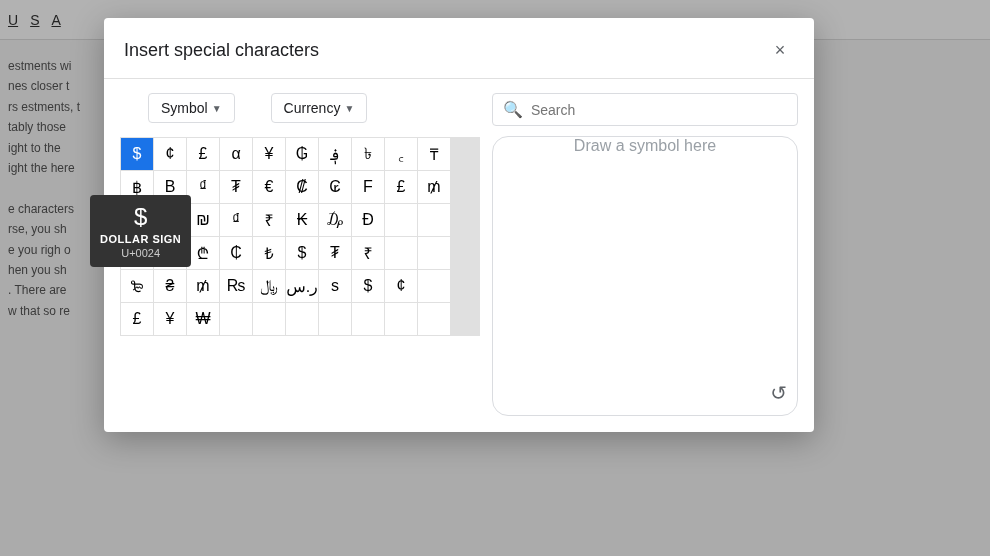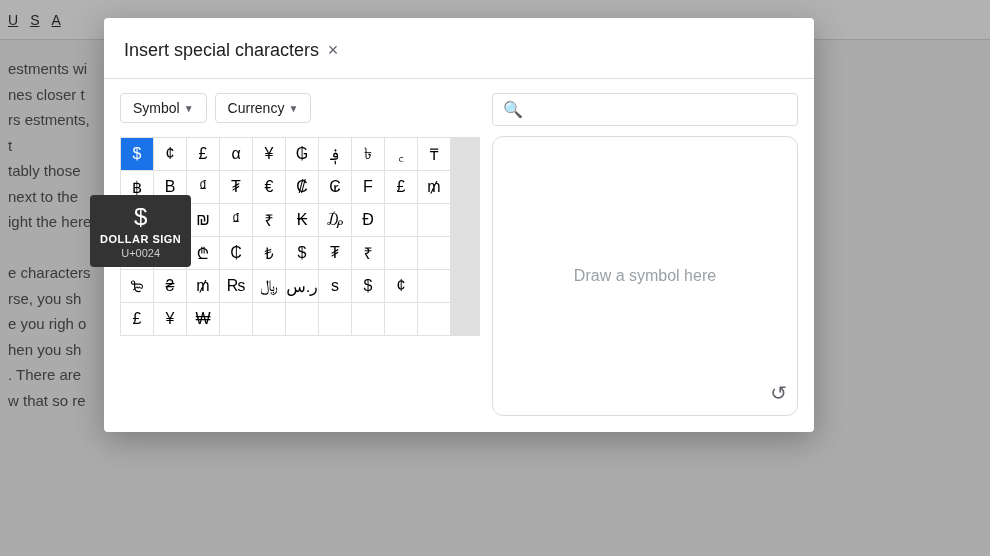--- a/index.html
+++ b/index.html
@@ -40,21 +40,21 @@
       text-decoration: underline;
       cursor: pointer;
     }
 
     .bg-text {
       position: absolute;
       top: 48px;
       left: 0;
       width: 100px;
       padding: 8px;
-      font-size: 15px;
+      font-size: 12px;
       color: #555;
       line-height: 1.7;
     }
 
     
     .overlay {
       position: absolute;
       top: 0; left: 0;
       width: 990px;
       height: 556px;
@@ -70,21 +70,21 @@
       background: #fff;
       border-radius: 4px;
       box-shadow: 0 8px 32px rgba(0,0,0,0.28);
       padding: 0;
       overflow: visible;
     }
 
     .dialog-header {
       display: flex;
       align-items: center;
-      justify-content: flex-start;
+      justify-content: space-between;
       padding: 18px 20px 14px 20px;
       border-bottom: 1px solid #e0e0e0;
     }
 
     .dialog-title {
       font-size: 18px;
       font-weight: 400;
       color: #202124;
     }
 
@@ -125,20 +125,21 @@
       display: flex;
       align-items: center;
       gap: 4px;
       border: 1px solid #dadce0;
       background: #fff;
       border-radius: 4px;
       padding: 6px 12px;
       font-size: 14px;
       color: #202124;
       cursor: pointer;
+      margin-left: 28px;
     }
 
     .dropdown-arrow {
       font-size: 10px;
       color: #5f6368;
     }
 
     
     .symbol-grid {
       display: grid;
@@ -226,25 +227,25 @@
       border: none;
       outline: none;
       font-size: 14px;
       color: #202124;
       width: 100%;
     }
 
     .draw-area {
       flex: 1;
       border: 1px solid #dadce0;
-      border-radius: 11px;
+      border-radius: 16px;
       display: flex;
       flex-direction: column;
       align-items: center;
-      justify-content: center;
+      justify-content: flex-start;
       position: relative;
       min-height: 280px;
     }
 
     .draw-placeholder {
       font-size: 16px;
       color: #9aa0a6;
     }
 
     .reset-btn {
@@ -267,21 +268,21 @@
   <span class="toolbar-btn">U</span>
   <span class="toolbar-btn">S</span>
   <span class="toolbar-btn">A</span>
 </div>
 
 <div class="bg-text">
   <div>estments wi</div>
   <div>nes closer t</div>
   <div>rs estments, t</div>
   <div>tably those</div>
-  <div>next to the</div>
+  <div>ight to the</div>
   <div>ight the here</div>
   <div>&nbsp;</div>
   <div>e characters</div>
   <div>rse, you sh</div>
   <div>e you righ o</div>
   <div>hen you sh</div>
   <div>. There are</div>
   <div>w that so re</div>
 </div>
 
@@ -373,20 +374,21 @@
         <div class="symbol-cell"> </div>
         <div class="symbol-cell"> </div>
         <div class="symbol-cell"> </div>
         <div class="symbol-cell"> </div>
       </div>
     </div>
 
     <div class="right-panel">
       <div class="search-box">
         <span class="search-icon">🔍</span>
+        <input class="search-input" type="text" placeholder="Search" style="">
       </div>
 
       <div class="draw-area">
         <span class="draw-placeholder">Draw a symbol here</span>
         <button class="reset-btn">↺</button>
       </div>
     </div>
   </div>
 </div>
 

